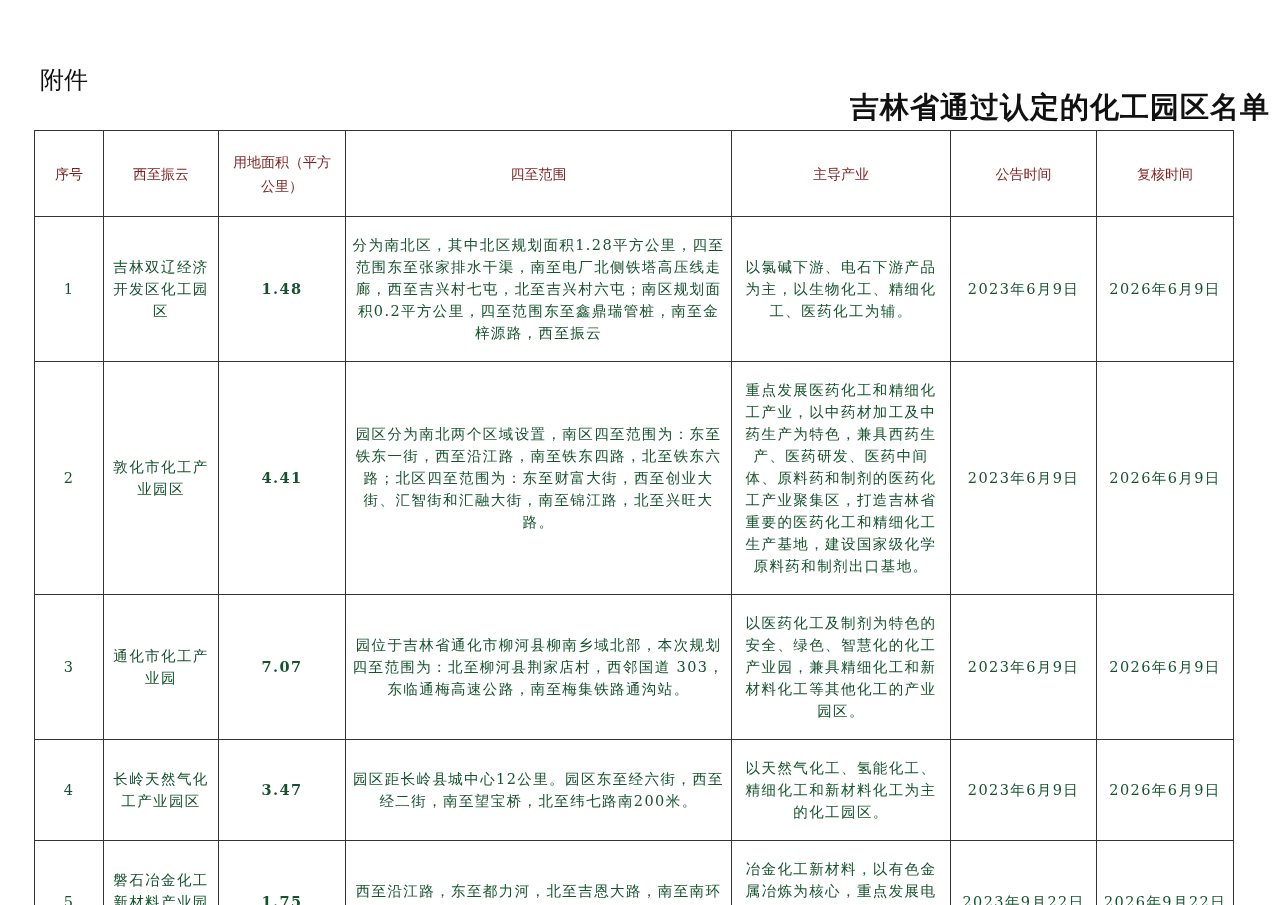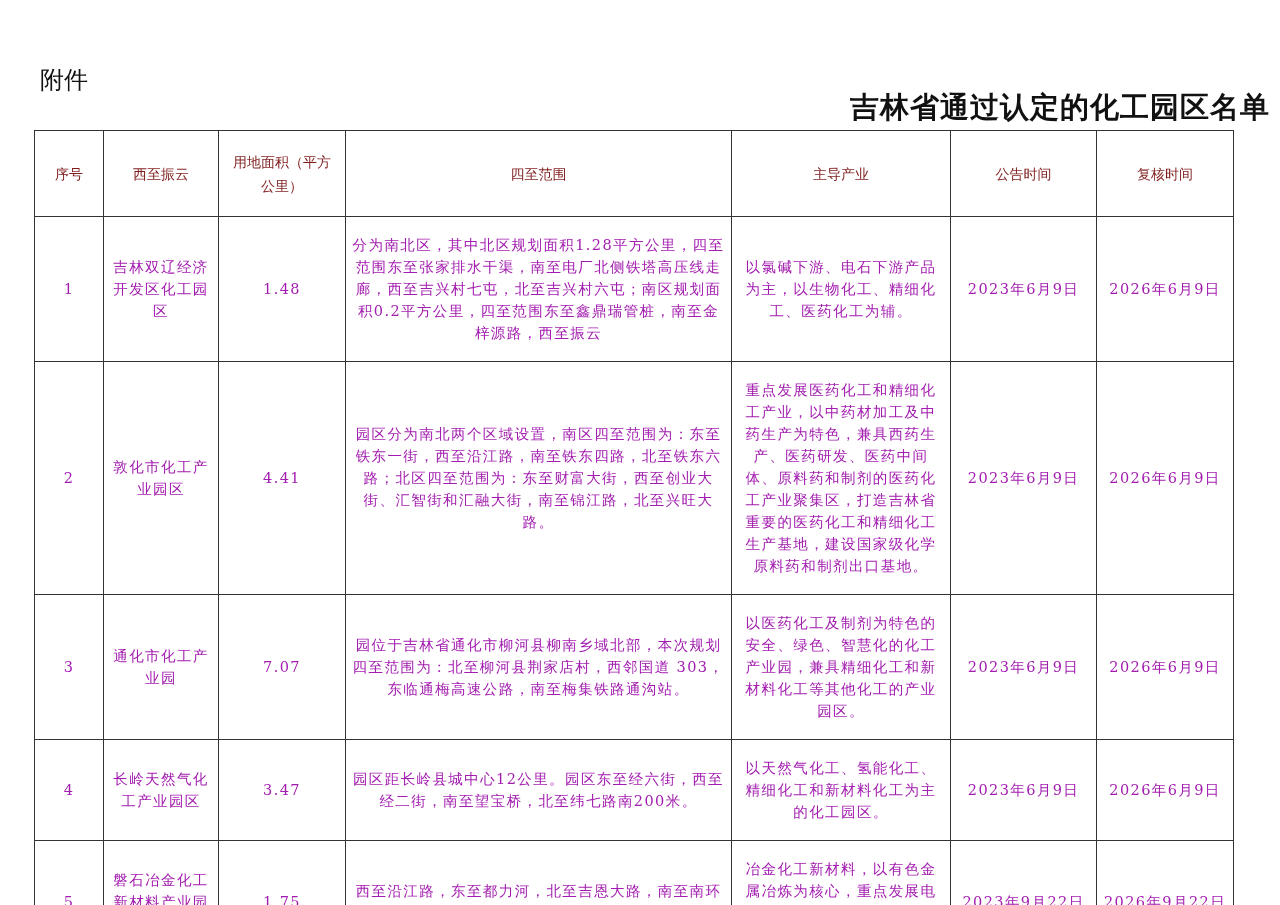--- a/index.html
+++ b/index.html
@@ -29,25 +29,25 @@
     text-align: center; vertical-align: middle;
     padding: 17px 6px;
     overflow: hidden;
   }
   table.list th {
     font-family: "DejaVu Sans", "Liberation Sans", sans-serif;
     font-weight: normal; font-size: 14px; line-height: 24px; color: #7f1d1d; margin-top: 40px;
   }
   table.list td {
     font-family: "DejaVu Serif", "Liberation Serif", serif;
-    font-size: 14.5px; line-height: 22px; color: #a21caf;
+    font-size: 14.5px; line-height: 22px; color: #14532d;
     letter-spacing: 1.4px;
   }
   td.num, td.area, td.date { letter-spacing: 0.5px; }
-  td.area { letter-spacing: 2px; }
+  td.area { letter-spacing: 2px; font-weight: bold; }
   td.scope, td.industry { text-align: center; padding: 0 4px; }
   td.industry { text-align: left; padding-left: 8px; }
   td.name { padding: 0 3px; }
   .col-no { width: 69px; }
   .col-name { width: 115px; }
   .col-area { width: 127px; }
   .col-scope { width: 386px; }
   .col-ind { width: 219px; }
   .col-ann { width: 146px; }
   .col-rev { width: 137px; }

